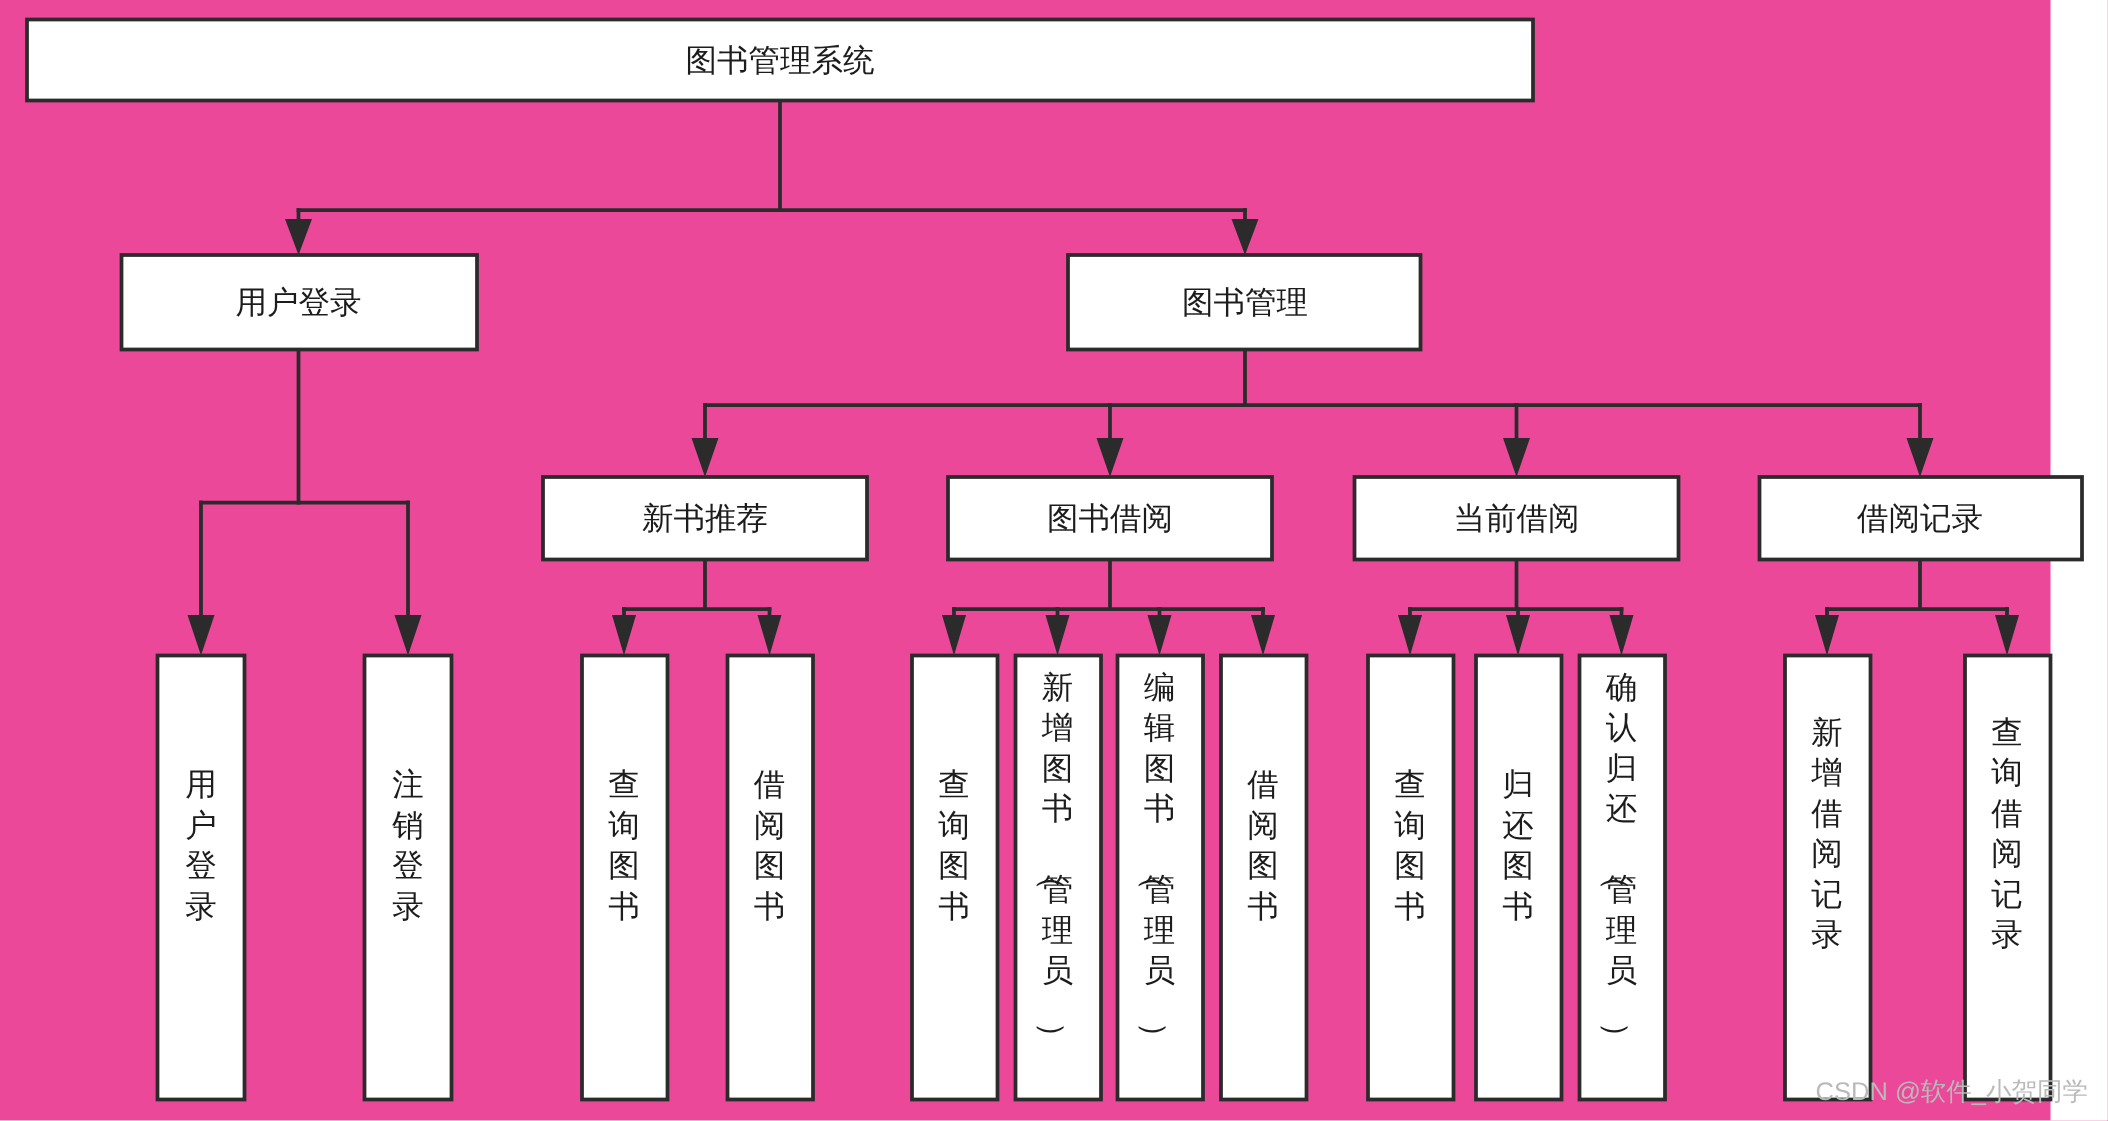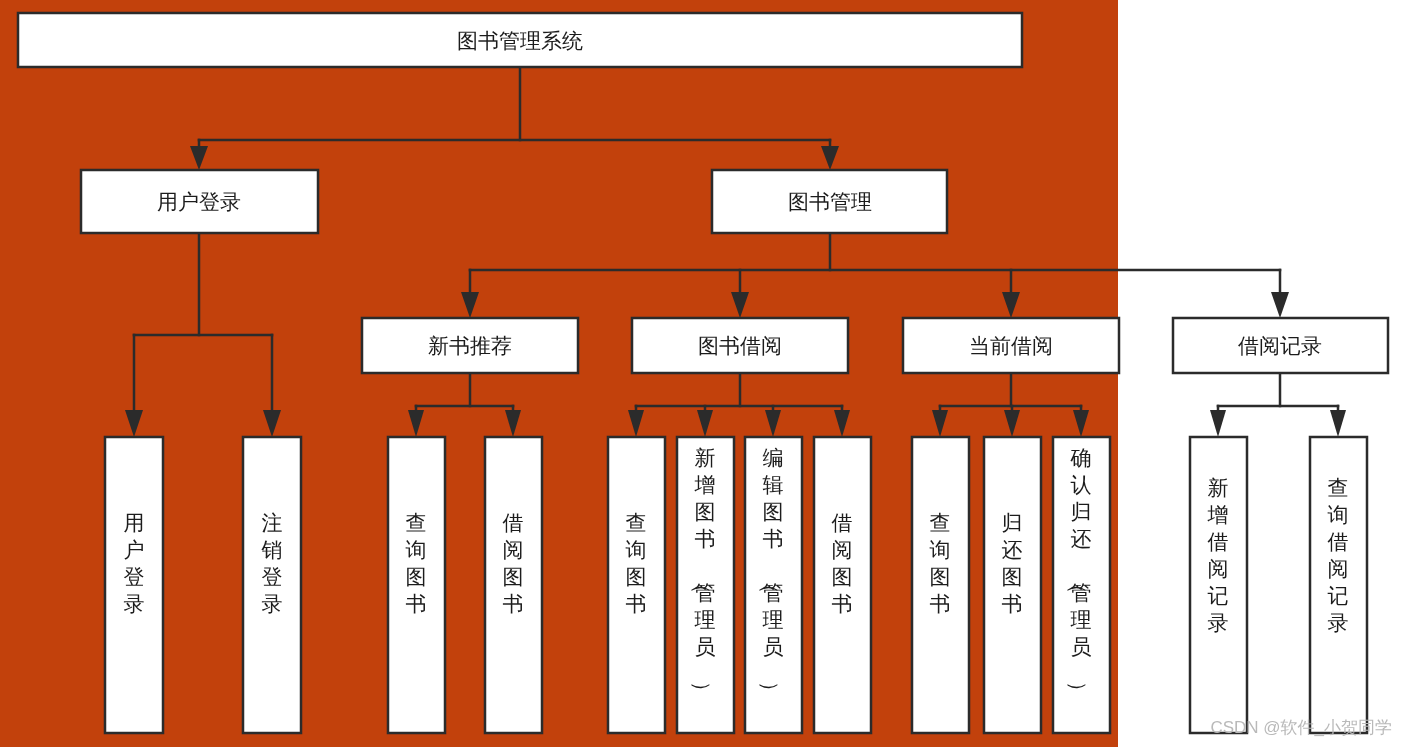--- a/index.html
+++ b/index.html
@@ -8,23 +8,23 @@
     background: #ffffff;
   }
   body {
     width: 1405px;
     height: 747px;
     font-family: "Liberation Sans", "DejaVu Sans", sans-serif;
     overflow: hidden;
   }
   #diagram-root {
     position: relative;
-    width: 1118px;
+    width: 1367px;
     height: 747px;
-    background: #c2410c;
+    background: #ec4899;
   }
   svg.diagram-canvas {
     position: absolute;
     top: 0;
     left: 0;
     width: 1405px;
     height: 747px;
   }
   .node-rect {
     fill: #ffffff;

